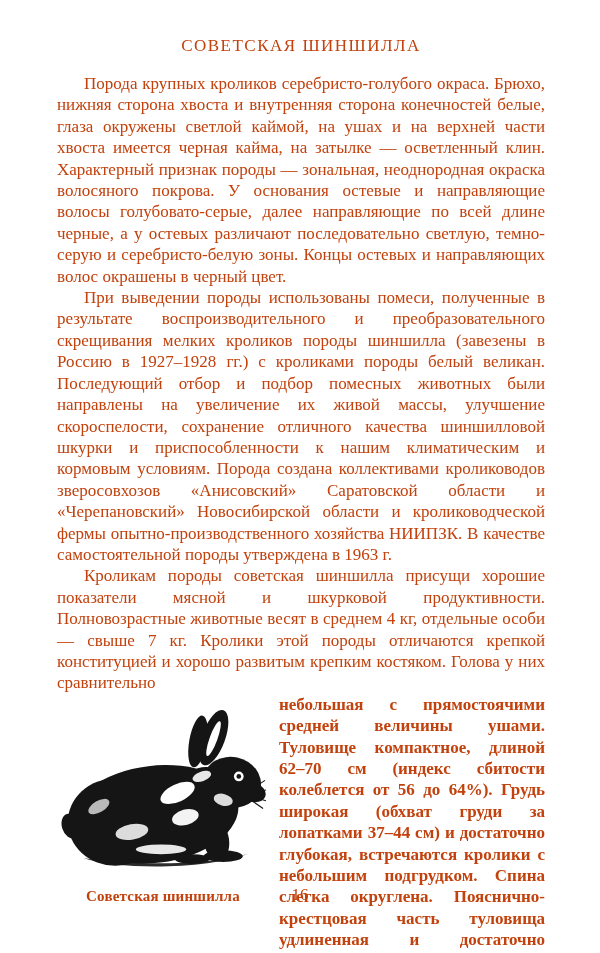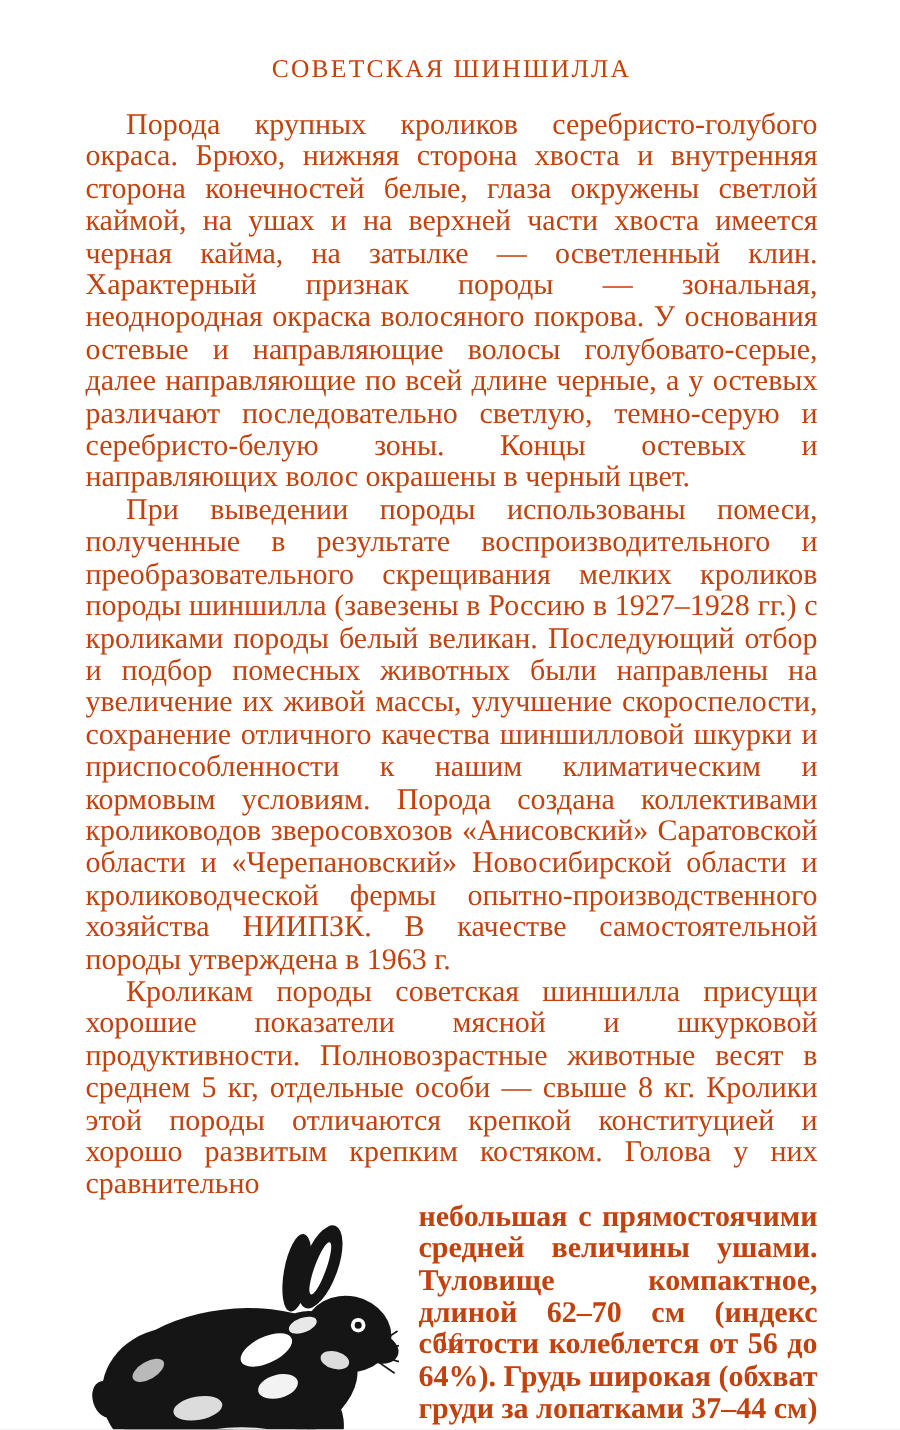--- a/index.html
+++ b/index.html
@@ -16,21 +16,21 @@
   }
   .title{
     text-align:center;
     font-size:17px;
     font-weight:normal;
     letter-spacing:1.5px;
     margin:0 0 17px 0;
   }
   .body-text p{
     margin:0;
-    font-size:20px;
+    font-size:17px;
     line-height:21.4px;
     text-align:justify;
     text-indent:27px;
   }
   .wrap-section{overflow:visible;}
   .wrap-section p{text-indent:0;font-weight:bold;}
   .figure{
     float:left;
     width:212px;
     margin:12px 10px 34px 0;
@@ -59,21 +59,21 @@
 <div class="page">
 
   <h1 class="title">СОВЕТСКАЯ ШИНШИЛЛА</h1>
 
   <div class="body-text">
 
     <p>Порода крупных кроликов серебристо-голубого окраса. Брюхо, нижняя сторона хвоста и внутренняя сторона конечностей белые, глаза окружены светлой каймой, на ушах и на верхней части хвоста имеется черная кайма, на затылке — осветленный клин. Характерный признак породы — зональная, неоднородная окраска волосяного покрова. У основания остевые и направляющие волосы голубовато-серые, далее направляющие по всей длине черные, а у остевых различают последовательно светлую, темно-серую и серебристо-белую зоны. Концы остевых и направляющих волос окрашены в черный цвет.</p>
 
     <p>При выведении породы использованы помеси, полученные в результате воспроизводительного и преобразовательного скрещивания мелких кроликов породы шиншилла (завезены в Россию в 1927–1928 гг.) с кроликами породы белый великан. Последующий отбор и подбор помесных животных были направлены на увеличение их живой массы, улучшение скороспелости, сохранение отличного качества шиншилловой шкурки и приспособленности к нашим климатическим и кормовым условиям. Порода создана коллективами кролиководов зверосовхозов «Анисовский» Саратовской области и «Черепановский» Новосибирской области и кролиководческой фермы опытно-производственного хозяйства НИИПЗК. В качестве самостоятельной породы утверждена в 1963 г.</p>
 
-    <p>Кроликам породы советская шиншилла присущи хорошие показатели мясной и шкурковой продуктивности. Полновозрастные животные весят в среднем 5 кг, отдельные особи — свыше 8 кг. Кролики этой породы отличаются крепкой конституцией и хорошо развитым крепким костяком. Голова у них сравнительно</p>
+    <p>Кроликам породы советская шиншилла присущи хорошие показатели мясной и шкурковой продуктивности. Полновозрастные животные весят в среднем 4 кг, отдельные особи — свыше 7 кг. Кролики этой породы отличаются крепкой конституцией и хорошо развитым крепким костяком. Голова у них сравнительно</p>
 
     <div class="wrap-section">
 
       <figure class="figure" style="margin-left:0;margin-top:12px;">
         <svg viewBox="0 0 212 172" aria-hidden="true">
           <g fill="#151515">
 
             <path d="M24,154 C60,166 150,167 198,148 C160,162 70,162 24,154 Z" opacity="0.9"></path>
 
             <ellipse cx="11" cy="121" rx="9" ry="13" transform="rotate(-18 11 121)"></ellipse>

